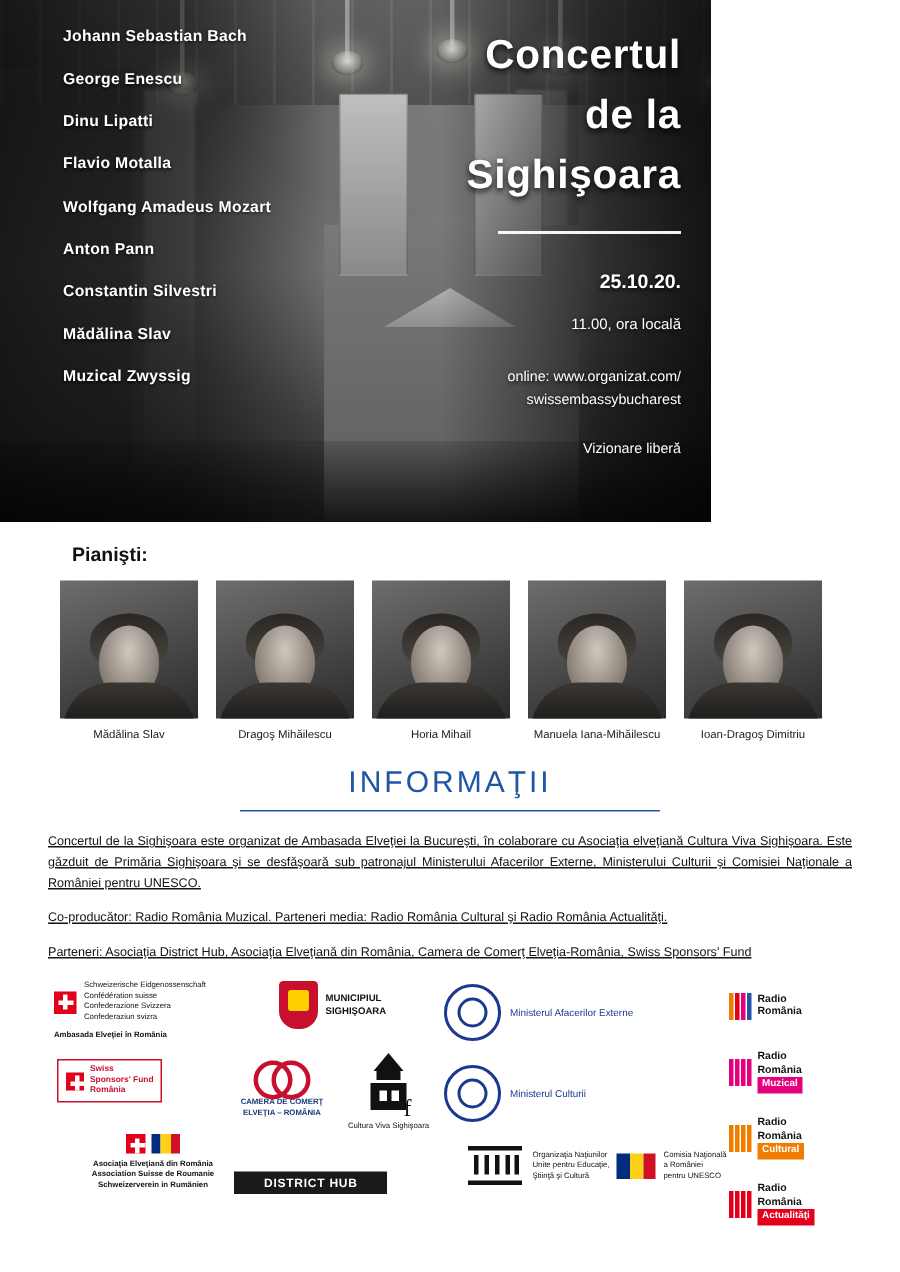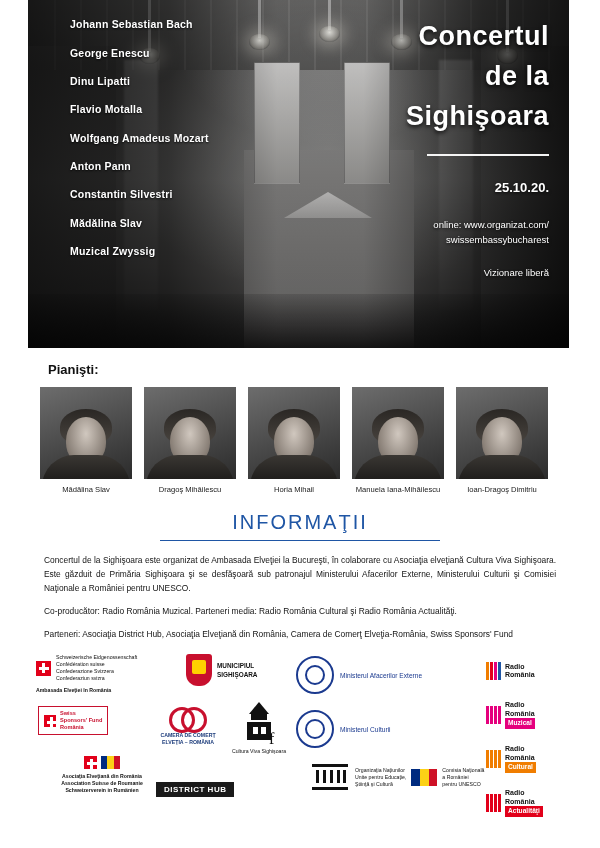--- a/index.html
+++ b/index.html
@@ -8,24 +8,23 @@
     background:#ffffff;
     font-family:"Liberation Sans", sans-serif;
     color:#1a1a1a;
     overflow:hidden;
     position:relative;
   }
 
   
   .hero{
     position:relative;
-    width:541px;height:348px;
+    width:474px;height:348px;
     overflow:hidden;
     background:#ec4899;
-    margin-left:28px;
   }
   .hero-photo{
     position:absolute;inset:0;
     background:
       radial-gradient(ellipse 220px 150px at 300px 40px, rgba(255,255,255,.30), rgba(255,255,255,0) 70%),
       radial-gradient(ellipse 300px 200px at 300px 150px, rgba(210,210,205,.35), rgba(0,0,0,0) 72%),
       linear-gradient(180deg,#4b4a47 0%,#5a5854 28%,#6a6762 52%,#4f4d49 78%,#2e2d2b 100%);
     filter:saturate(0.2);
   }
   
@@ -121,41 +120,41 @@
     background:linear-gradient(180deg,#3a3733,#171615);
   }
   .p-name{font-size:7.6px;text-align:center;margin-top:6px;color:#1a1a1a;line-height:10px;}
 
   
   .info-title{
     text-align:center;color:#1f56a5;font-size:20px;letter-spacing:2px;
     margin:16px 0 6px 0;font-weight:normal;
   }
   .info-rule{height:1px;background:#1f56a5;width:280px;margin:0 auto 12px auto;}
-  .info-body{padding:0 44px;font-size:8.4px;line-height:14px;text-align:justify;color:#141414;}
+  .info-body{padding:0 32px;font-size:8.4px;line-height:14px;text-align:justify;color:#141414;text-decoration:underline;}
   .info-body p{margin:0 0 9px 0;}
 
   
   .logos{position:relative;margin-top:8px;height:160px;}
   .lg{position:absolute;}
   .lgtxt{font-size:5.2px;line-height:7px;color:#111;}
   .swissflag{width:15px;height:15px;background:#e2001a;position:relative;display:inline-block;vertical-align:middle;}
   .swissflag::before{content:"";position:absolute;left:6px;top:2.5px;width:3px;height:10px;background:#fff;}
   .swissflag::after{content:"";position:absolute;left:2.5px;top:6px;width:10px;height:3px;background:#fff;}
   .crest{width:26px;height:32px;background:#c8102e;border-radius:3px 3px 12px 12px;position:relative;}
   .crest::after{content:"";position:absolute;left:6px;top:6px;width:14px;height:14px;background:#ffd100;border-radius:2px;}
   .seal{width:34px;height:34px;border:2px solid #1b3a8f;border-radius:50%;position:relative;}
   .seal::after{content:"";position:absolute;left:7px;top:7px;width:16px;height:16px;border:2px solid #1b3a8f;border-radius:50%;}
   .minlbl{font-size:6.6px;color:#1b3a8f;}
   .rrbar{width:86px;height:26px;display:flex;align-items:center;gap:4px;}
   .rrbars{width:15px;height:18px;display:flex;gap:1.5px;}
   .rrbars i{display:block;width:3px;height:100%;}
   .rrlbl{font-size:7px;font-weight:bold;color:#111;line-height:8.5px;}
   .rrtag{font-size:6.6px;font-weight:bold;color:#fff;padding:1px 3px;display:inline-block;}
-  .districthub{background:#1a1a1a;color:#fff;font-size:8px;font-weight:bold;padding:3px 8px;letter-spacing:.5px;}
+  .districthub{background:#1a1a1a;color:#fff;font-size:8px;font-weight:bold;padding:3px 20px;letter-spacing:.5px;}
   .sf-box{border:1px solid #c8102e;padding:3px 5px;display:flex;align-items:center;gap:4px;}
   .sf-txt{font-size:5.6px;color:#c8102e;font-weight:bold;line-height:7px;}
   .cc-logo{width:38px;height:26px;position:relative;}
   .cc-logo .c1{position:absolute;left:0;top:3px;width:20px;height:20px;border:3px solid #c8102e;border-radius:50%;}
   .cc-logo .c2{position:absolute;left:12px;top:3px;width:20px;height:20px;border:3px solid #c8102e;border-radius:50%;}
   .viva{width:52px;height:46px;position:relative;}
   .unesco{width:40px;height:30px;position:relative;}
   .unesco .temple{position:absolute;left:4px;top:4px;width:32px;height:20px;}
   .unesco .temple i{position:absolute;bottom:3px;width:3px;height:13px;background:#111;}
   .unesco .roof{position:absolute;left:2px;top:2px;width:36px;height:3px;background:#111;}
@@ -197,20 +196,21 @@
     <div class="composer">Mădălina Slav</div>
     <div class="composer">Muzical Zwyssig</div>
   </div>
 
   <div class="hero-right">
     <div class="ttl">Concertul</div>
     <div class="ttl">de la</div>
     <div class="ttl">Sighişoara</div>
     <div class="rule"></div>
     <div class="date">25.10.20.</div>
+    <div class="hour">11.00, ora locală</div>
     <div class="online">
       <div>online: www.organizat.com/</div>
       <div>swissembassybucharest</div>
     </div>
     <div class="free">Vizionare liberă</div>
   </div>
 </div>
 
 <div class="pianists-sec">
   <div class="pianists-title">Pianişti:</div>

